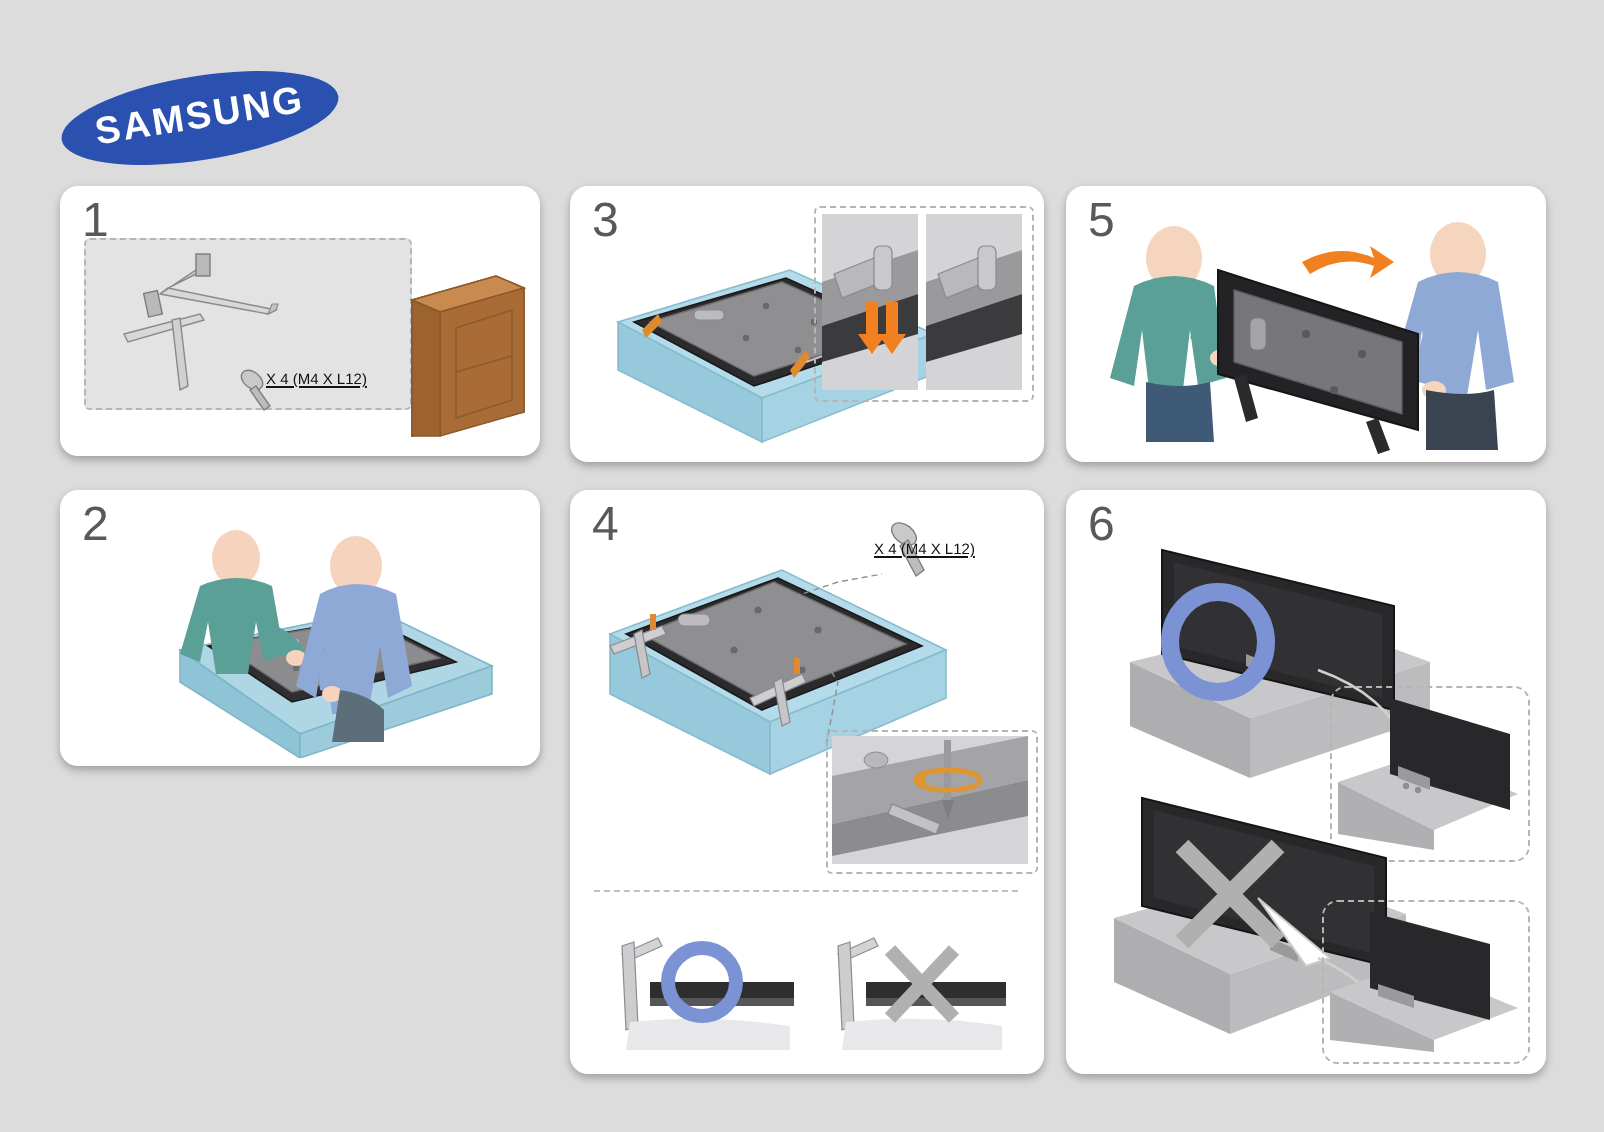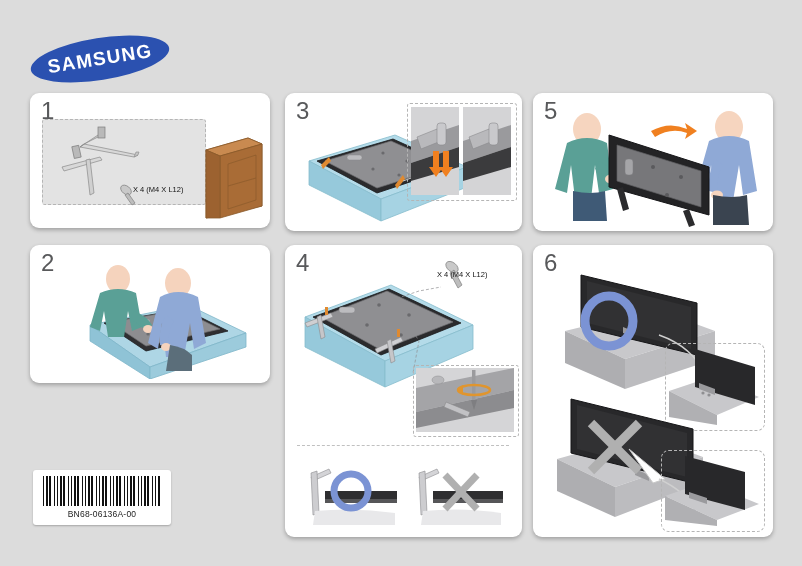--- a/index.html
+++ b/index.html
@@ -64,20 +64,21 @@
   .barcode-text{font-size:8.5px;color:#222;margin-top:3px;letter-spacing:.2px;}
 
   
   .dashbox{
     position:absolute;border:1px dashed #b5b5b5;border-radius:3px;
   }
   .gray-panel{background:#e3e3e3;}
   .label{
     position:absolute;font-size:7.5px;color:#111;white-space:nowrap;
     font-family:"Liberation Sans", sans-serif;
+    text-decoration:underline;
   }
   svg{display:block;}
   .divider{
     position:absolute;border-top:1px dashed #c0c0c0;
   }
 </style>
 </head>
 <body>
 
 <div class="sheet">
@@ -376,18 +377,14 @@
 
     <div class="dashbox" style="left:128px;top:205px;width:102px;height:80px;border-radius:8px;"></div>
     <svg style="position:absolute;left:132px;top:209px;" width="94" height="72">
       <path d="M0 42 L40 28 L94 50 L52 66 Z" fill="#c8c8cb"></path>
       <path d="M0 42 L0 66 L52 72 L52 66 Z" fill="#b0b0b3"></path>
       <path d="M20 2 L80 18 L80 56 L20 40 Z" fill="#28282a"></path>
       <path d="M24 38 L42 44 L42 50 L24 44 Z" fill="#9a9a9d"></path>
     </svg>
   </div>
 
-  <div class="barcode-box">
-    <div class="bars"></div>
-    <div class="barcode-text">BN68-06136A-00</div>
-  </div>
 
 </div>
 
 </body></html>

